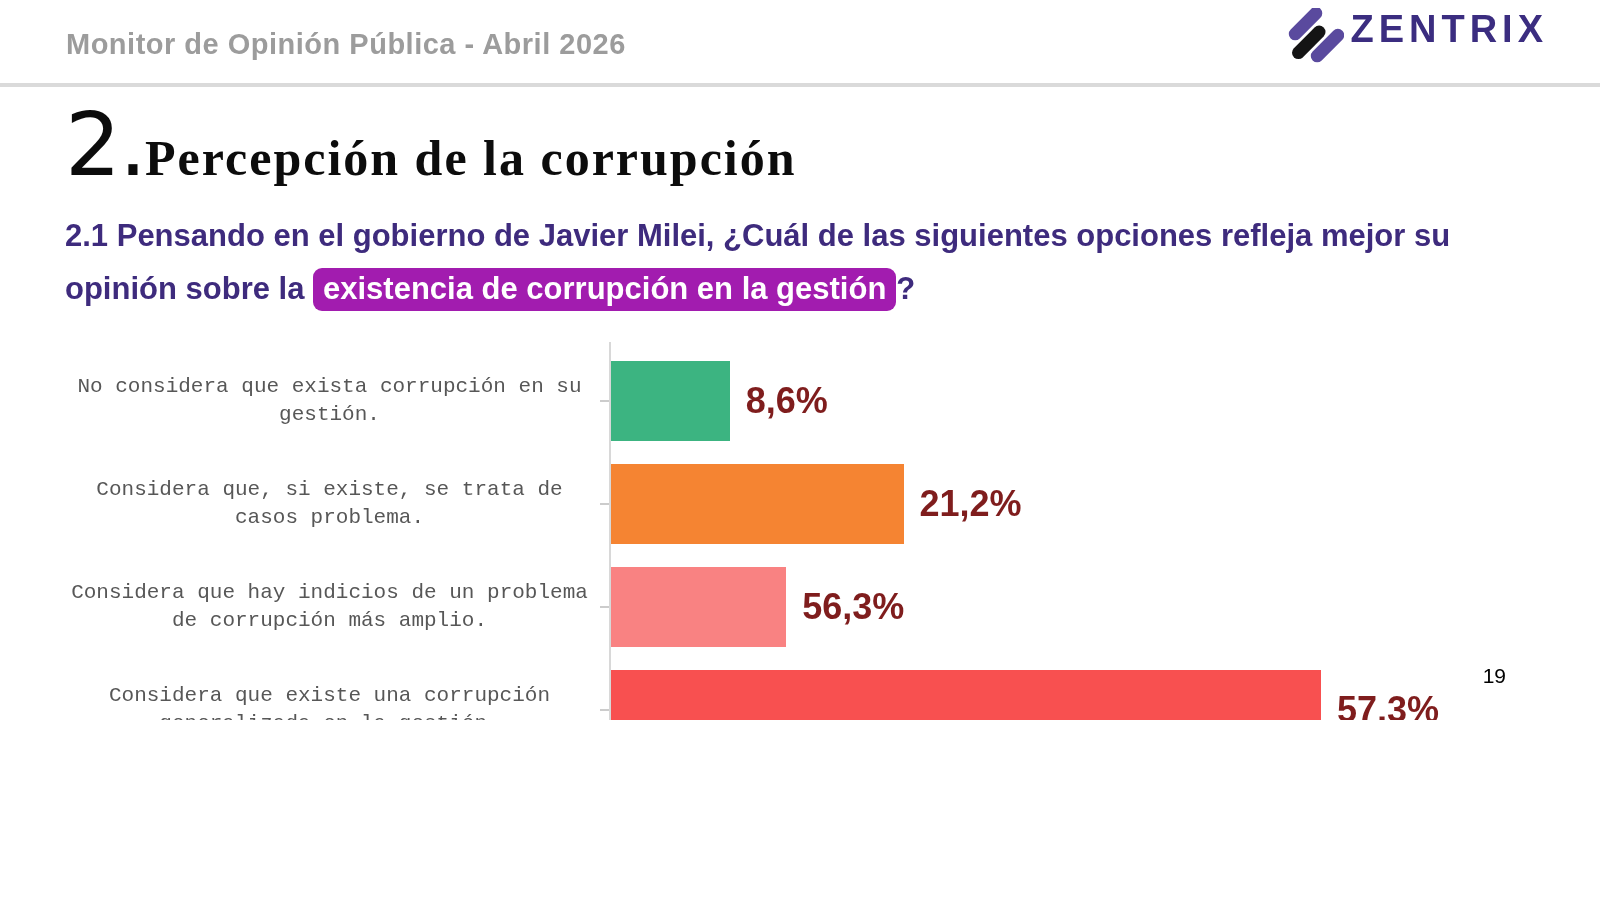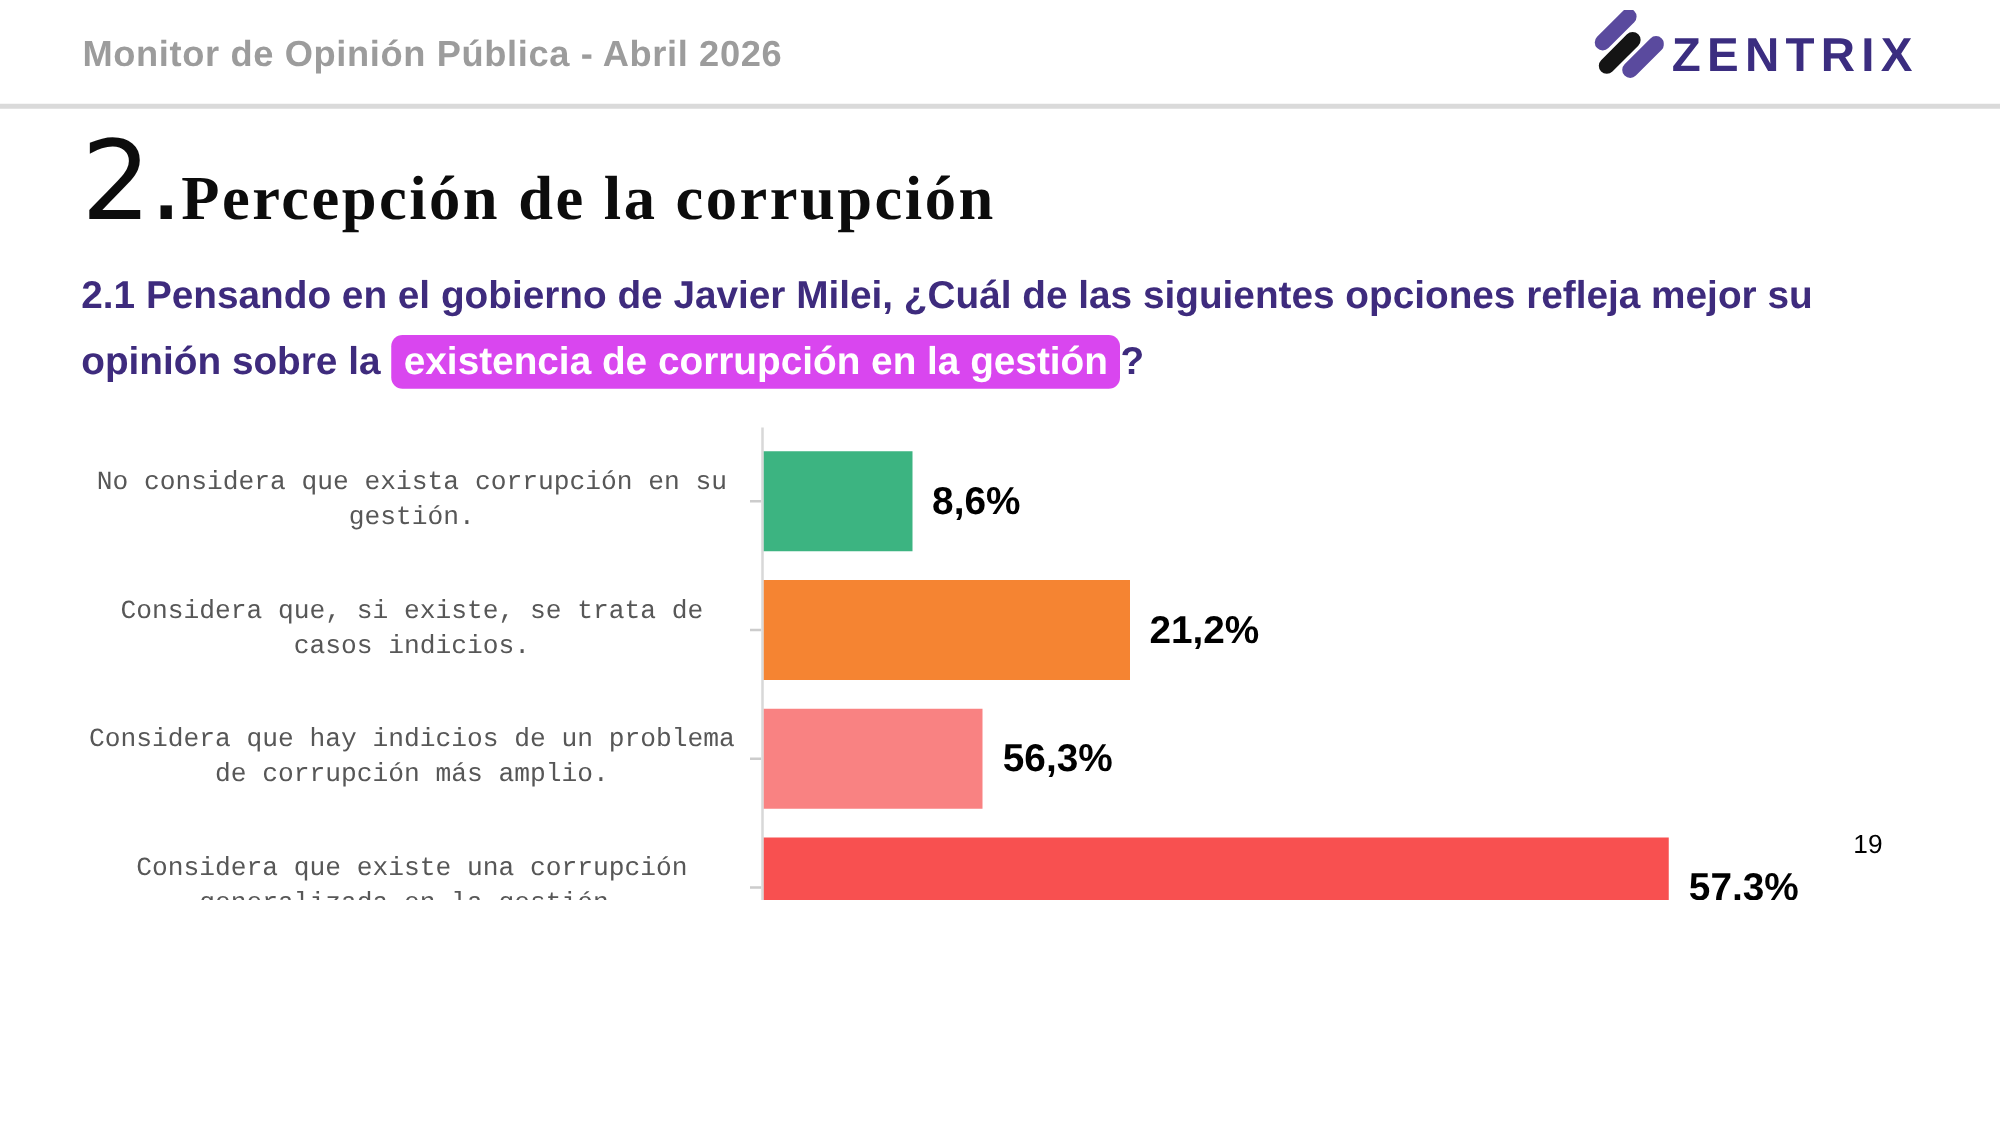--- a/index.html
+++ b/index.html
@@ -23,24 +23,24 @@
     position: absolute;
     left: 66px;
     top: 28px;
     font-size: 29px;
     font-weight: bold;
     color: #9c9c9c;
     letter-spacing: 0.5px;
   }
   .logo {
     position: absolute;
-    right: 65px;
+    right: 52px;
     top: 8px;
     display: flex;
-    align-items: center;
+    align-items: flex-start;
     gap: 6px;
   }
   .logo-text {
     font-size: 38px;
     font-weight: bold;
     color: #3b2d80;
     letter-spacing: 5px;
   }
 
   
@@ -68,21 +68,21 @@
   }
   .question {
     width: 1420px;
     margin-top: 20px;
     font-size: 31px;
     font-weight: bold;
     color: #3e2b7d;
     line-height: 1.72;
   }
   .question .hl {
-    background: #d946ef;
+    background: #a21caf;
     color: #ffffff;
     padding: 3px 10px 5px 10px;
     border-radius: 9px;
     margin-top: 36px;
   }
 
   
   .chart {
     position: relative;
     margin-top: 34px;
@@ -124,23 +124,23 @@
     display: flex;
     align-items: center;
     flex-shrink: 0;
   }
   .bar {
     height: 80px;
     min-width: 6px;
   }
   .bar-value {
     margin-left: 16px;
-    font-size: 31px;
-    font-weight: bold;
-    color: #000000;
+    font-size: 36px;
+    font-weight: bold;
+    color: #7f1d1d;
     white-space: nowrap;
   }
 
   .page-number {
     position: absolute;
     right: 94px;
     bottom: 32px;
     font-size: 21px;
     color: #000000;
   }
@@ -179,21 +179,21 @@
       <div id="chart-rows">
           <div class="bar-row">
             <div class="bar-label">No considera que exista corrupción en su gestión.</div>
             <div class="tick"></div>
             <div class="bar-wrap">
               <div class="bar" style="width: 14.3333%; background: rgb(60, 180, 129);"></div>
               <div class="bar-value">8,6%</div>
             </div>
           </div>
           <div class="bar-row">
-            <div class="bar-label">Considera que, si existe, se trata de casos indicios.</div>
+            <div class="bar-label">Considera que, si existe, se trata de casos problema.</div>
             <div class="tick"></div>
             <div class="bar-wrap">
               <div class="bar" style="width: 35.3333%; background: rgb(245, 132, 50);"></div>
               <div class="bar-value">21,2%</div>
             </div>
           </div>
           <div class="bar-row">
             <div class="bar-label">Considera que hay indicios de un problema de corrupción más amplio.</div>
             <div class="tick"></div>
             <div class="bar-wrap">

